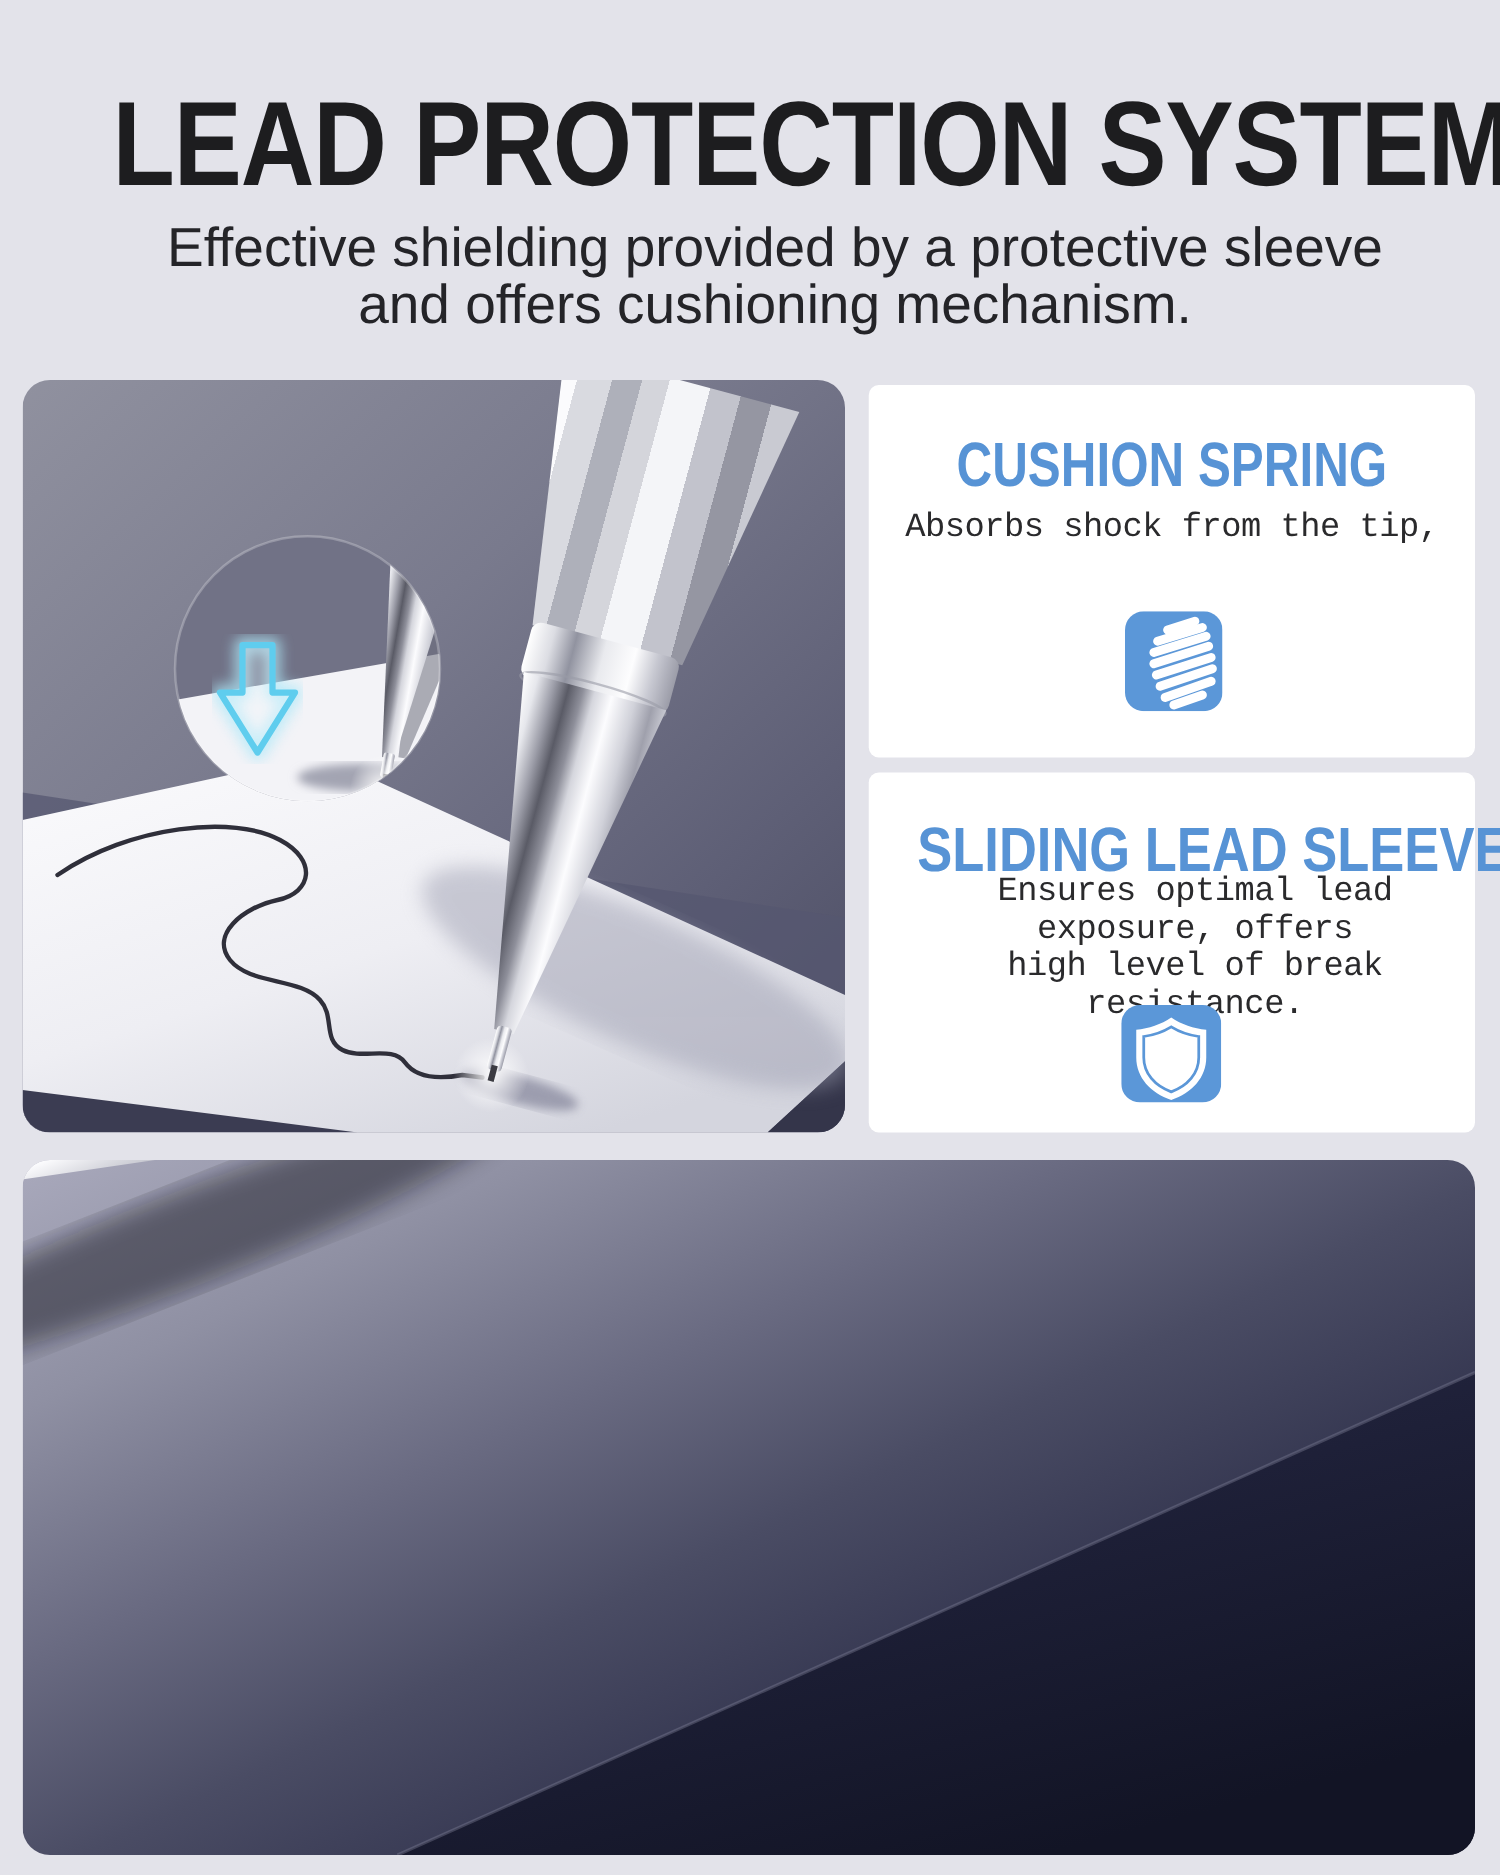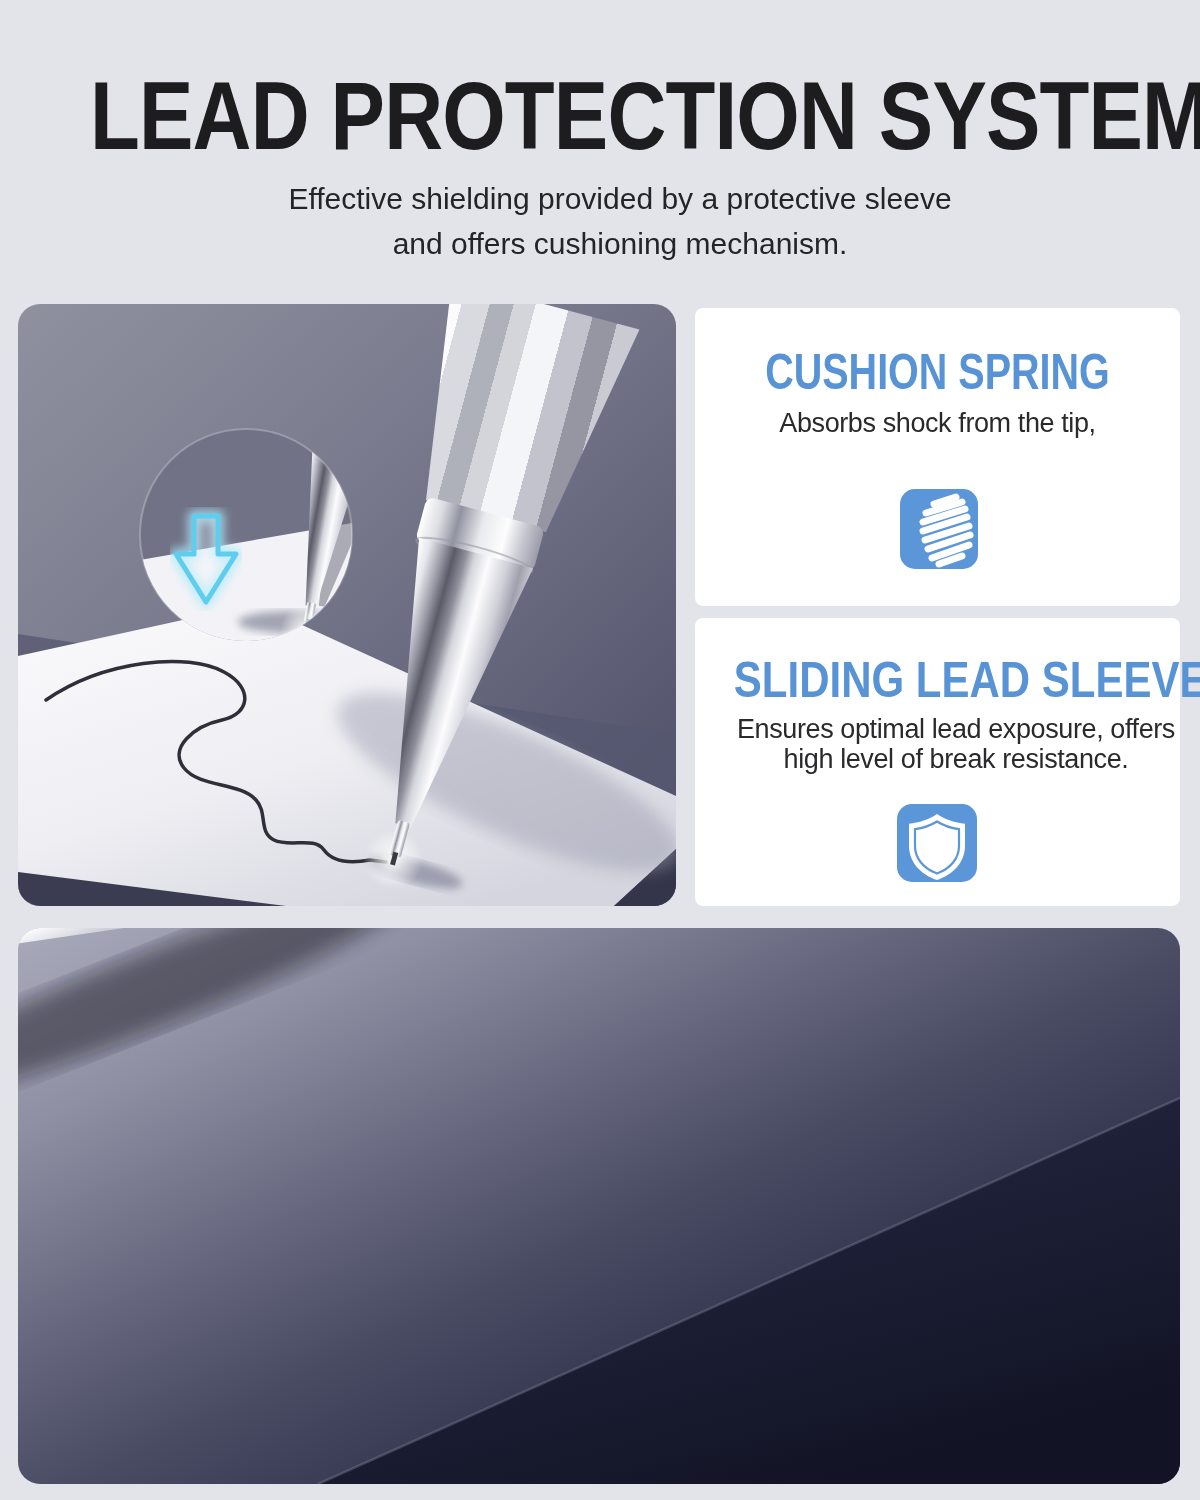--- a/index.html
+++ b/index.html
@@ -7,21 +7,21 @@
   #stage{position:relative; width:1200px; height:1500px; background:#e3e3ea; overflow:hidden; margin:16px auto;}
 
   .main-title{
     position:absolute; left:0; right:0; top:48px; height:104px;
     text-align:center; font-weight:700; font-size:96px; line-height:104px;
     color:#1d1d1f; letter-spacing:-1px; white-space:nowrap;
     transform:scaleX(0.85); transform-origin:50% 50%;
   }
   .subtitle{
     position:absolute; left:0; right:0; top:160px;
-    text-align:center; font-size:30px; line-height:45px; color:#242428;padding-left:40px;
+    text-align:center; font-size:44px; line-height:45px; color:#242428;padding-left:40px;
   }
 
   .photo{position:absolute; border-radius:22px; overflow:hidden;}
   .photo svg{display:block;}
   #left-photo{left:18px; top:288px; width:658px; height:602px;}
   #bottom-photo{left:18px; top:912px; width:1162px; height:556px;}
 
   .card{
     position:absolute; left:695px; width:485px; background:#ffffff;
     border-radius:8px;
@@ -30,24 +30,24 @@
   #card-2{top:602px; height:288px;}
   .card-title{
     position:absolute; left:0; right:0; text-align:center;
     font-weight:700; color:#5793d5; font-size:50px; line-height:52px;
     white-space:nowrap; transform-origin:50% 50%;
   }
   #card-1 .card-title{top:38px; transform:scaleX(0.79);}
   #card-2 .card-title{top:36px; transform:scaleX(0.84);}
   .card-body{
     position:absolute; left:0; right:0; text-align:center;
-    font-size:27px; line-height:30px; color:#2a2a2c; letter-spacing:-0.4px;
+    font-size:27px; line-height:30px; color:#2a2a2c; letter-spacing:-0.4px;font-family:Liberation Mono, monospace;
   }
   #card-1 .card-body{top:100px;}
-  #card-2 .card-body{top:96px;padding-left:37px;}
+  #card-2 .card-body{top:81px;padding-left:37px;}
   .card-icon{position:absolute;}
   #card-1 .card-icon{left:205px; top:181px; width:78px; height:80px;}
   #card-2 .card-icon{left:202px; top:186px; width:80px; height:78px;}
 </style>
 </head>
 <body>
 
 <div id="stage">
 
   <div class="main-title">LEAD PROTECTION SYSTEM</div>

